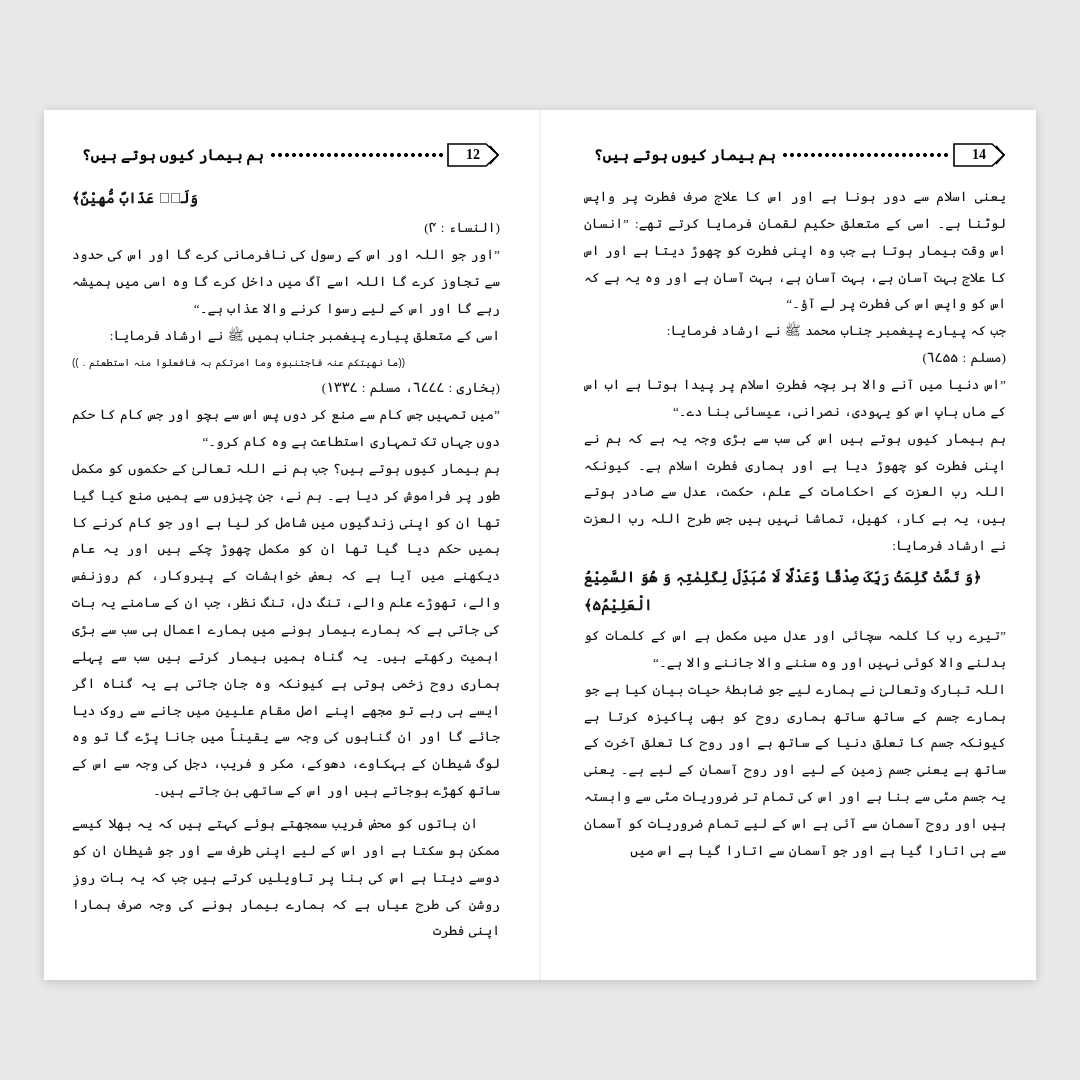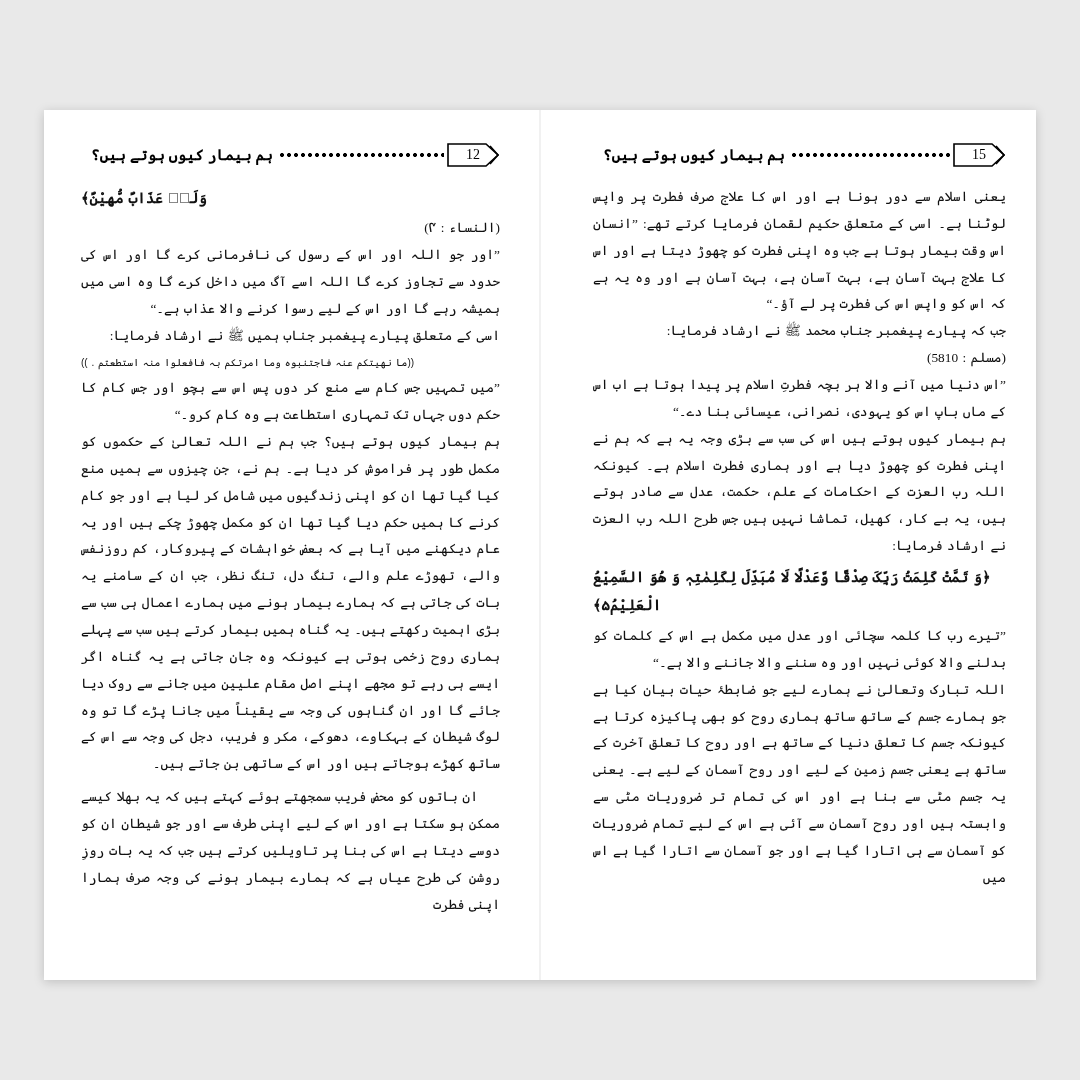--- a/index.html
+++ b/index.html
@@ -29,21 +29,20 @@
     display: flex;
     flex-direction: row;
   }
   .page {
     position: relative;
     width: 50%;
     height: 100%;
     box-sizing: border-box;
     padding: 28px 36px 20px 36px;
     direction: rtl;
-    margin-left: 9px;
   }
   .page.left {
     padding-right: 30px;
     padding-left: 44px;
   }
   .page.right {
     padding-right: 40px;
     padding-left: 28px;
   }
   .gutter {
@@ -93,21 +92,21 @@
     flex: none;
     margin-right: 0;
   }
   .hdr-pagebox svg { display: block; }
   .hdr-pagenum {
     position: absolute;
     top: 50%;
     left: 50%;
     transform: translate(-50%, -50%);
     font-size: 14px;
-    font-weight: normal;
+    font-weight: bold;
     font-family: "Liberation Serif", serif;
     color: #000;
   }
   
   .body-col {
     font-size: 13.3px;
     line-height: 2.02;
     text-align: justify;
     color: #111;
     word-spacing: 1px;
@@ -149,28 +148,28 @@
 
     <div class="page left">
       <div class="hdr">
         <div class="hdr-title">ہم بیمار کیوں ہوتے ہیں؟</div>
         <div class="hdr-dots"></div>
         <div class="hdr-pagebox">
           <svg width="54" height="30" viewBox="0 0 54 30" xmlns="http://www.w3.org/2000/svg">
             <path d="M2,4 L40,4 L52,15 L40,26 L2,26 Z" fill="none" stroke="#000" stroke-width="1.6"></path>
             <path d="M44,6 L52,15 L44,24" fill="none" stroke="#000" stroke-width="1.6"></path>
           </svg>
-          <span class="hdr-pagenum">15</span>
+          <span class="hdr-pagenum">14</span>
         </div>
       </div>
 
       <div class="body-col">
         <p>یعنی اسلام سے دور ہونا ہے اور اس کا علاج صرف فطرت پر واپس لوٹنا ہے۔ اسی کے متعلق حکیم لقمان فرمایا کرتے تھے: ”انسان اس وقت بیمار ہوتا ہے جب وہ اپنی فطرت کو چھوڑ دیتا ہے اور اس کا علاج بہت آسان ہے، بہت آسان ہے، بہت آسان ہے اور وہ یہ ہے کہ اس کو واپس اس کی فطرت پر لے آؤ۔“</p>
         <p class="lead-right">جب کہ پیارے پیغمبر جناب محمد ﷺ نے ارشاد فرمایا:</p>
-        <p class="centered">(مسلم : 5810)</p>
+        <p class="centered">(مسلم : ۶۷۵۵)</p>
         <p class="quote">”اس دنیا میں آنے والا ہر بچہ فطرتِ اسلام پر پیدا ہوتا ہے اب اس کے ماں باپ اس کو یہودی، نصرانی، عیسائی بنا دے۔“</p>
         <p>ہم بیمار کیوں ہوتے ہیں اس کی سب سے بڑی وجہ یہ ہے کہ ہم نے اپنی فطرت کو چھوڑ دیا ہے اور ہماری فطرت اسلام ہے۔ کیونکہ اللہ رب العزت کے احکامات کے علم، حکمت، عدل سے صادر ہوتے ہیں، یہ بے کار، کھیل، تماشا نہیں ہیں جس طرح اللہ رب العزت نے ارشاد فرمایا:</p>
         <div class="ar">﴿وَ تَمَّتْ کَلِمَتُ رَبِّکَ صِدْقًا وَّعَدْلًا لَا مُبَدِّلَ لِکَلِمٰتِہٖ وَ ھُوَ السَّمِیْعُ الْعَلِیْمُ۵﴾</div>
         <p class="quote">”تیرے رب کا کلمہ سچائی اور عدل میں مکمل ہے اس کے کلمات کو بدلنے والا کوئی نہیں اور وہ سننے والا جاننے والا ہے۔“</p>
         <p>اللہ تبارک وتعالیٰ نے ہمارے لیے جو ضابطۂ حیات بیان کیا ہے جو ہمارے جسم کے ساتھ ساتھ ہماری روح کو بھی پاکیزہ کرتا ہے کیونکہ جسم کا تعلق دنیا کے ساتھ ہے اور روح کا تعلق آخرت کے ساتھ ہے یعنی جسم زمین کے لیے اور روح آسمان کے لیے ہے۔ یعنی یہ جسم مٹی سے بنا ہے اور اس کی تمام تر ضروریات مٹی سے وابستہ ہیں اور روح آسمان سے آئی ہے اس کے لیے تمام ضروریات کو آسمان سے ہی اتارا گیا ہے اور جو آسمان سے اتارا گیا ہے اس میں</p>
       </div>
     </div>
 
     <div class="page right">
       <div class="hdr">
@@ -184,20 +183,21 @@
           <span class="hdr-pagenum">12</span>
         </div>
       </div>
 
       <div class="body-col">
         <div class="ar">وَلَہٗ عَذَابٌ مُّھِیْنٌ﴾</div>
         <p class="centered">(النساء : ۴)</p>
         <p class="quote">”اور جو اللہ اور اس کے رسول کی نافرمانی کرے گا اور اس کی حدود سے تجاوز کرے گا اللہ اسے آگ میں داخل کرے گا وہ اسی میں ہمیشہ رہے گا اور اس کے لیے رسوا کرنے والا عذاب ہے۔“</p>
         <p class="lead-right">اسی کے متعلق پیارے پیغمبر جناب ہمیں ﷺ نے ارشاد فرمایا:</p>
         <div class="ar small">((ما نھیتکم عنہ فاجتنبوہ وما امرتکم بہ فافعلوا منہ استطعتم . ))</div>
+        <p class="centered">(بخاری : ۶۷۷۷، مسلم : ۱۳۳۷)</p>
         <p class="quote">”میں تمہیں جس کام سے منع کر دوں پس اس سے بچو اور جس کام کا حکم دوں جہاں تک تمہاری استطاعت ہے وہ کام کرو۔“</p>
         <p>ہم بیمار کیوں ہوتے ہیں؟ جب ہم نے اللہ تعالیٰ کے حکموں کو مکمل طور پر فراموش کر دیا ہے۔ ہم نے، جن چیزوں سے ہمیں منع کیا گیا تھا ان کو اپنی زندگیوں میں شامل کر لیا ہے اور جو کام کرنے کا ہمیں حکم دیا گیا تھا ان کو مکمل چھوڑ چکے ہیں اور یہ عام دیکھنے میں آیا ہے کہ بعض خواہشات کے پیروکار، کم روزنفس والے، تھوڑے علم والے، تنگ دل، تنگ نظر، جب ان کے سامنے یہ بات کی جاتی ہے کہ ہمارے بیمار ہونے میں ہمارے اعمال ہی سب سے بڑی اہمیت رکھتے ہیں۔ یہ گناہ ہمیں بیمار کرتے ہیں سب سے پہلے ہماری روح زخمی ہوتی ہے کیونکہ وہ جان جاتی ہے یہ گناہ اگر ایسے ہی رہے تو مجھے اپنے اصل مقام علیین میں جانے سے روک دیا جائے گا اور ان گناہوں کی وجہ سے یقیناً میں جانا پڑے گا تو وہ لوگ شیطان کے بہکاوے، دھوکے، مکر و فریب، دجل کی وجہ سے اس کے ساتھ کھڑے ہوجاتے ہیں اور اس کے ساتھی بن جاتے ہیں۔</p>
         <div class="spacer-sm"></div>
         <p class="p-ind">ان باتوں کو محض فریب سمجھتے ہوئے کہتے ہیں کہ یہ بھلا کیسے ممکن ہو سکتا ہے اور اس کے لیے اپنی طرف سے اور جو شیطان ان کو دوسے دیتا ہے اس کی بنا پر تاویلیں کرتے ہیں جب کہ یہ بات روزِ روشن کی طرح عیاں ہے کہ ہمارے بیمار ہونے کی وجہ صرف ہمارا اپنی فطرت</p>
       </div>
     </div>
   </div>
 </div>
 
 </body></html>

